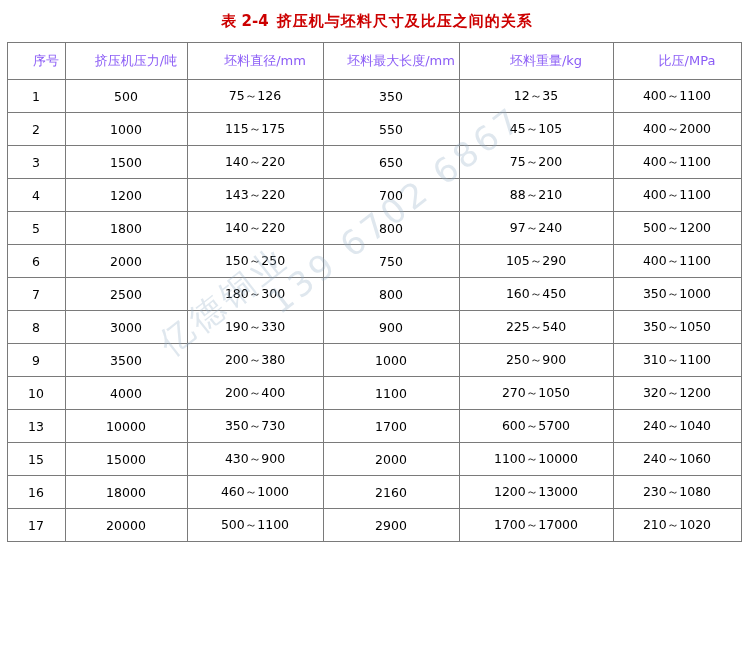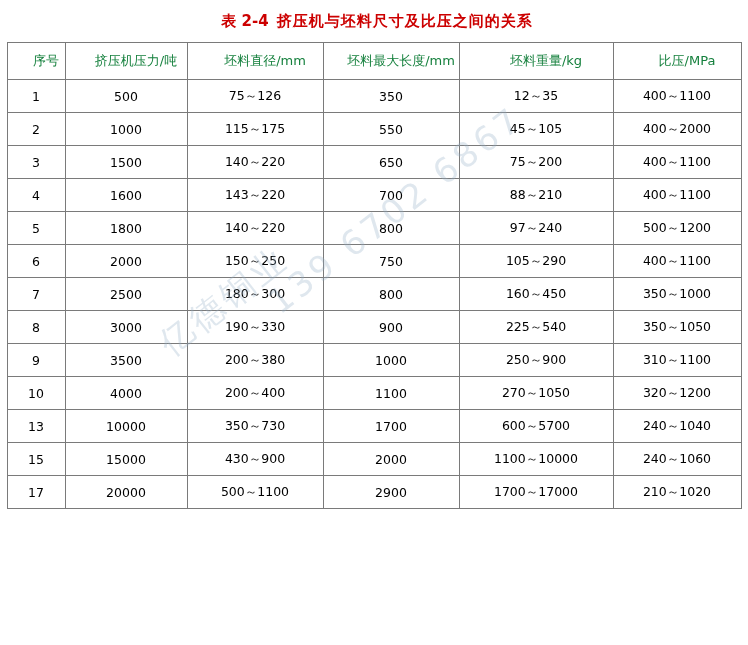--- a/index.html
+++ b/index.html
@@ -44,21 +44,21 @@
     border: 1px solid #7a7a7a;
     text-align: center;
     vertical-align: middle;
     font-size: 12.5px;
     color: #000000;
     height: 32px;
     padding: 0 2px;
     font-family: "DejaVu Sans", "Liberation Sans", sans-serif;
   }
   table.data-table th {
-    color: #15803d;
+    color: #8b5cf6;
     font-weight: normal;
     font-size: 13px;
     height: 36px;
     padding-left: 22px;
   }
   col.c0 { width: 58px; }
   col.c1 { width: 122px; }
   col.c2 { width: 136px; }
   col.c3 { width: 136px; }
   col.c4 { width: 154px; }
@@ -139,21 +139,21 @@
       <tr>
         <td>3</td>
         <td>1500</td>
         <td>140～220</td>
         <td>650</td>
         <td>75～200</td>
         <td>400～1100</td>
       </tr>
       <tr>
         <td>4</td>
-        <td>1600</td>
+        <td>1200</td>
         <td>143～220</td>
         <td>700</td>
         <td>88～210</td>
         <td>400～1100</td>
       </tr>
       <tr>
         <td>5</td>
         <td>1800</td>
         <td>140～220</td>
         <td>800</td>
@@ -210,20 +210,28 @@
       </tr>
       <tr>
         <td>15</td>
         <td>15000</td>
         <td>430～900</td>
         <td>2000</td>
         <td>1100～10000</td>
         <td>240～1060</td>
       </tr>
       <tr>
+        <td>16</td>
+        <td>18000</td>
+        <td>460～1000</td>
+        <td>2160</td>
+        <td>1200～13000</td>
+        <td>230～1080</td>
+      </tr>
+      <tr>
         <td>17</td>
         <td>20000</td>
         <td>500～1100</td>
         <td>2900</td>
         <td>1700～17000</td>
         <td>210～1020</td>
       </tr>
     </tbody>
   </table>
 

